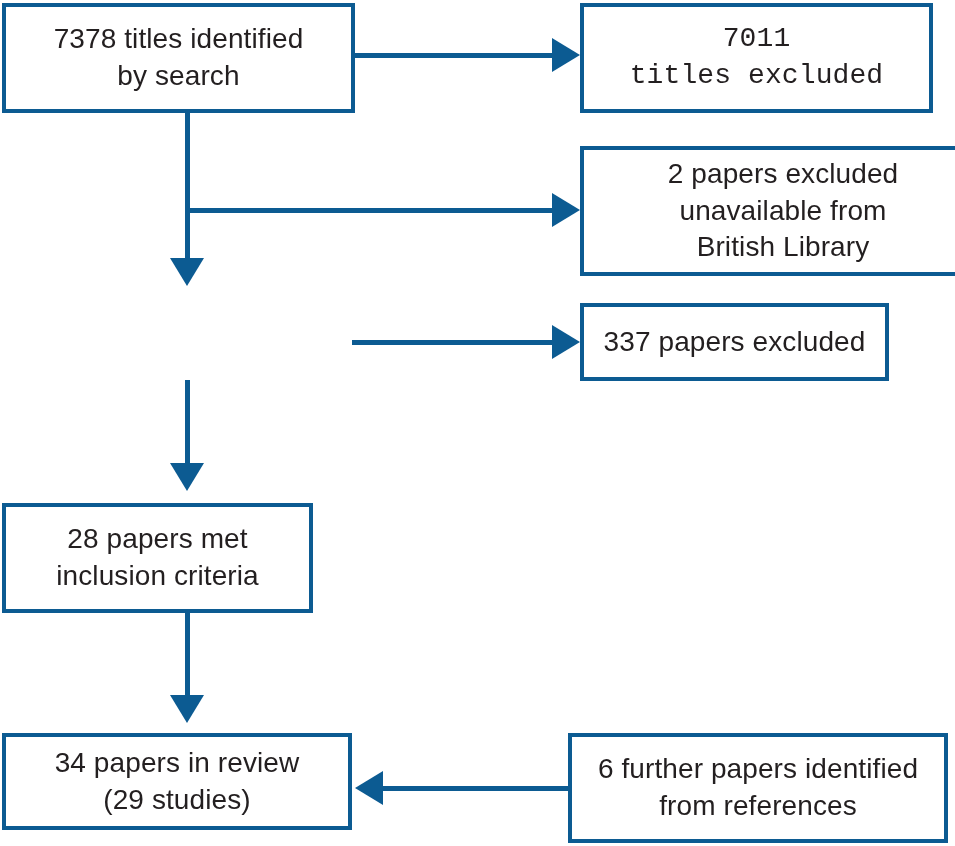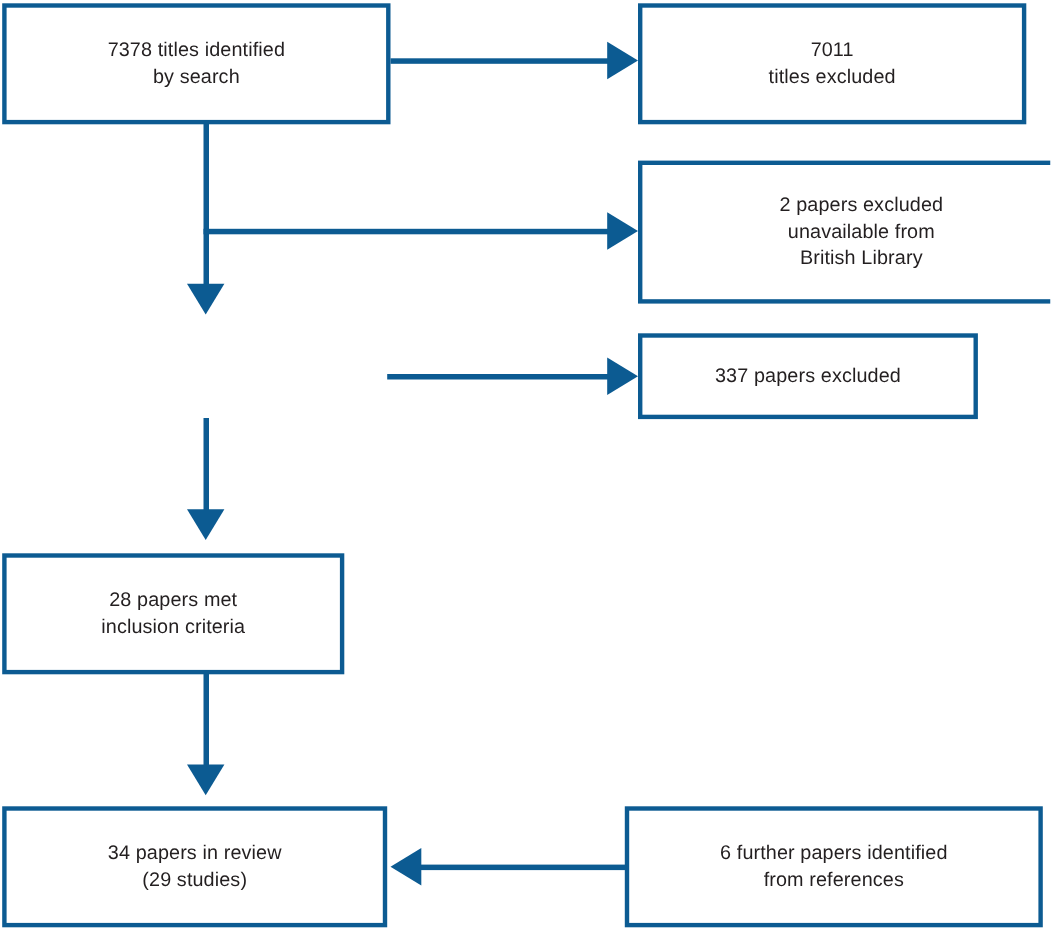--- a/index.html
+++ b/index.html
@@ -22,21 +22,21 @@
     border: 4px solid #0c5b92;
     background: #ffffff;
     display: flex;
     align-items: center;
     justify-content: center;
     text-align: center;
   }
   .node-label {
     display: block;
     color: #231f20;
-    font-size: 18px;
+    font-size: 28px;
     line-height: 1.32;
     letter-spacing: 0.1px;
     white-space: pre-line;
     padding: 0 10px;
   }
   
   .conn-h, .conn-v {
     position: absolute;
     background: #0c5b92;
   }
@@ -66,42 +66,42 @@
 </head>
 <body>
 
 <div id="flow-canvas">
 
   <div class="node-box" style="left:2px; top:3px; width:353px; height:110px;">
     <span class="node-label">7378 titles identified
 by search</span>
   </div>
 
-  <div class="node-box" style="left:580px; top:3px; width:353px; height:110px;">
+  <div class="node-box" style="left:580px; top:3px; width:353px; height:110px;font-family:Liberation Mono, monospace;">
     <span class="node-label">7011
 titles excluded</span>
   </div>
 
   <div class="node-box" style="left:580px; top:146px; width:406px; height:130px;">
     <span class="node-label">2 papers excluded
 unavailable from
 British Library</span>
   </div>
 
 
   <div class="node-box" style="left:580px; top:303px; width:309px; height:78px;">
     <span class="node-label">337 papers excluded</span>
   </div>
 
   <div class="node-box" style="left:2px; top:503px; width:311px; height:110px;">
     <span class="node-label">28 papers met
 inclusion criteria</span>
   </div>
 
-  <div class="node-box" style="left:2px; top:733px; width:350px; height:110px;">
+  <div class="node-box" style="left:2px; top:733px; width:350px; height:97px;">
     <span class="node-label">34 papers in review
 (29 studies)</span>
   </div>
 
   <div class="node-box" style="left:568px; top:733px; width:380px; height:110px;">
     <span class="node-label">6 further papers identified
 from references</span>
   </div>
 
   <div class="conn-h" style="left:355px; top:53px; width:198px;"></div>

